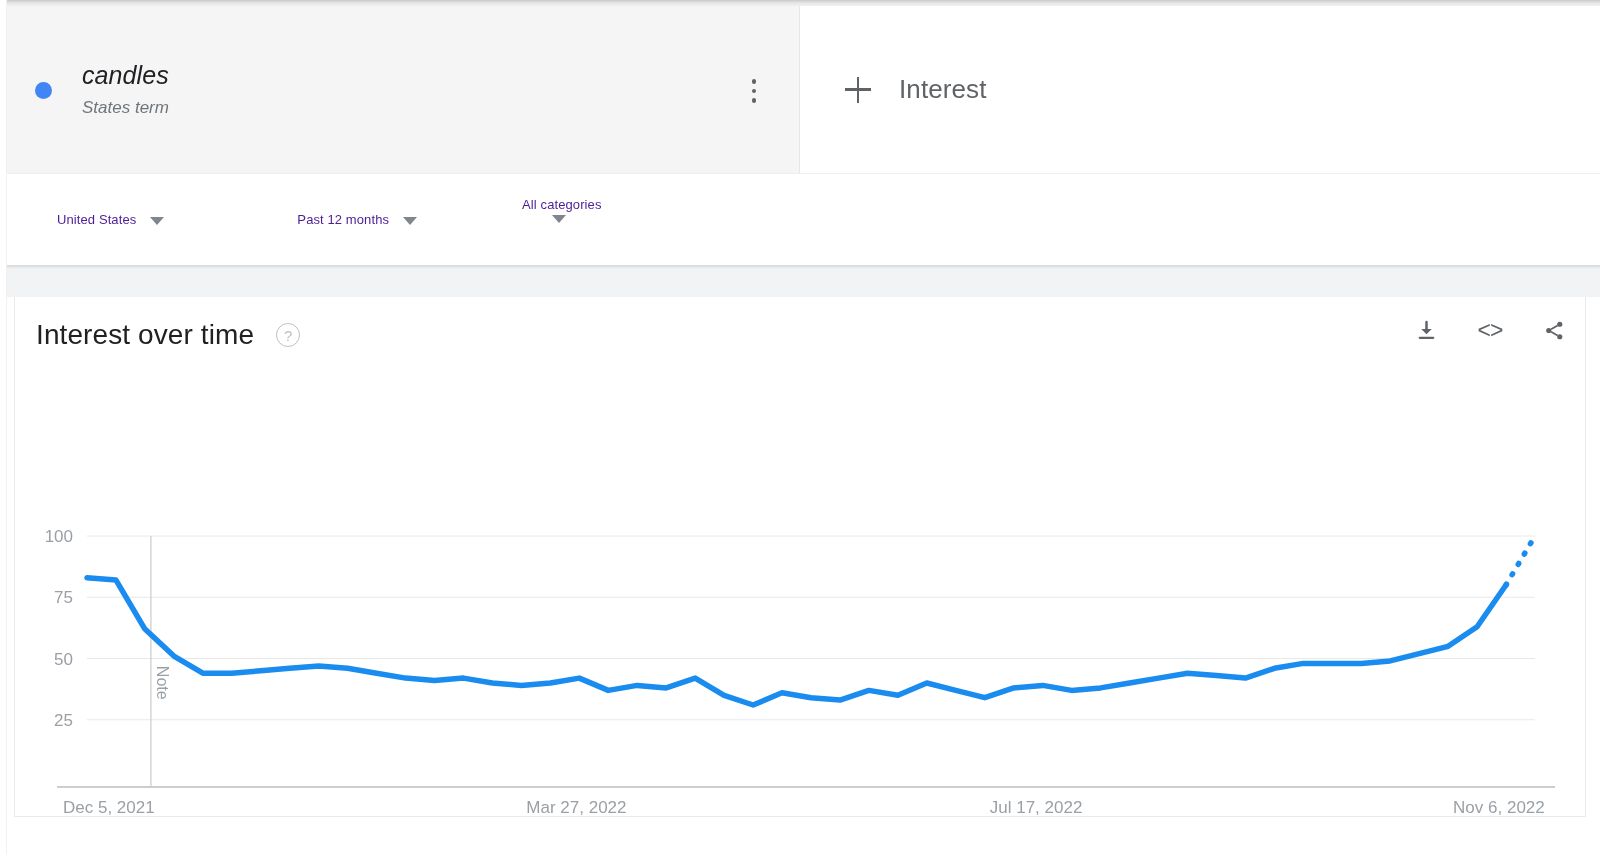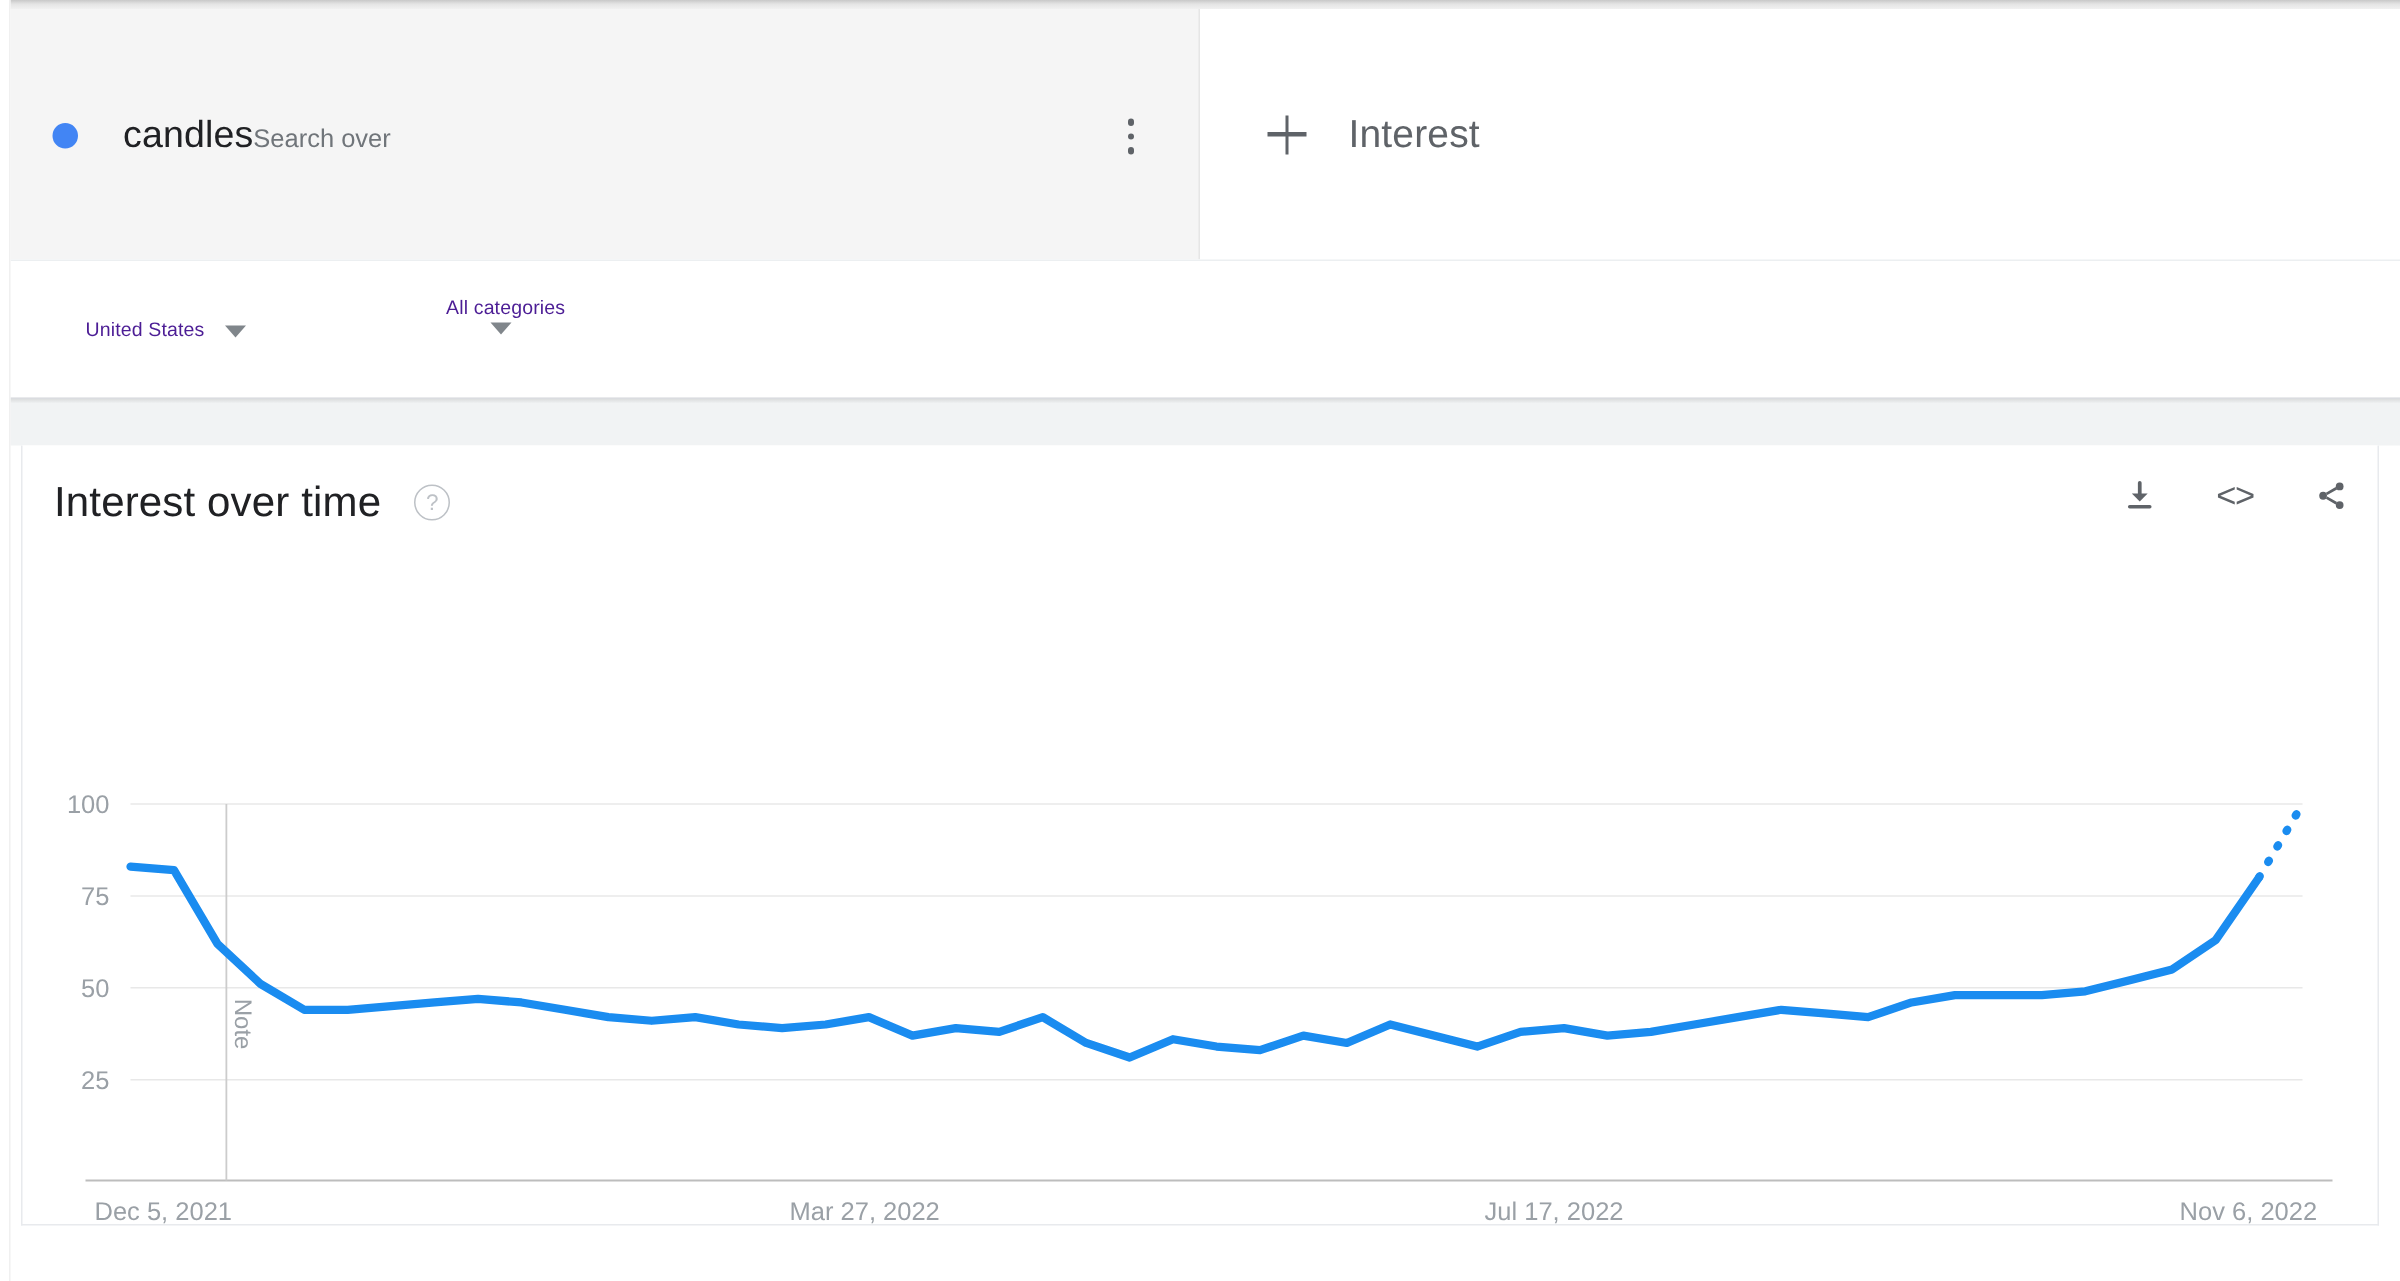--- a/index.html
+++ b/index.html
@@ -54,22 +54,23 @@
   .term-dot {
     width: 17px; height: 17px;
     border-radius: 50%;
     background: #4285f4;
     flex: 0 0 auto;
     margin-top: 2px;
   }
   .term-text {
     margin-left: 30px;
     display: flex;
-    flex-direction: row;
+    flex-direction: column;
     justify-content: center;
+    font-style: italic;
   }
   .term-name {
     font-size: 25px;
     color: #202124;
     line-height: 30px;
     letter-spacing: .1px;
   }
   .term-sub {
     font-size: 17px;
     color: #70757a;
@@ -275,38 +276,42 @@
 
   <div class="top-strip"></div>
   <div class="left-rail"></div>
 
   <div class="term-row">
 
     <div class="term-card">
       <span class="term-dot"></span>
       <div class="term-text">
         <div class="term-name">candles</div>
-        <div class="term-sub">Search over</div>
+        <div class="term-sub">States term</div>
       </div>
       <div class="term-menu">
         <i></i>
           <i></i>
           <i></i>
       </div>
     </div>
 
     <div class="compare-pane">
       <span class="plus-icon"></span>
       <span class="compare-label">Interest</span>
     </div>
   </div>
 
   <div class="filter-bar">
     <div class="filter" style="margin-right:113px;">
       <span class="filter-label">United States</span>
+      <span class="caret"></span>
+    </div>
+    <div class="filter" style="margin-right:85px;">
+      <span class="filter-label">Past 12 months</span>
       <span class="caret"></span>
     </div>
     <div class="filter" style="margin-right:83px;flex-direction:column;">
       <span class="filter-label">All categories</span>
       <span class="caret"></span>
     </div>
   </div>
 
   <div class="gap-band"></div>
 

